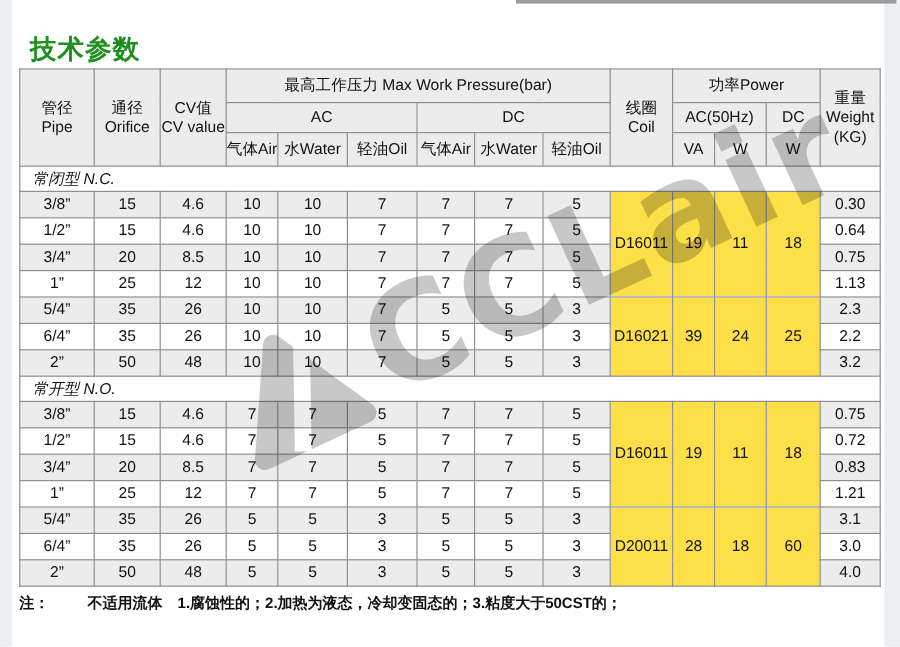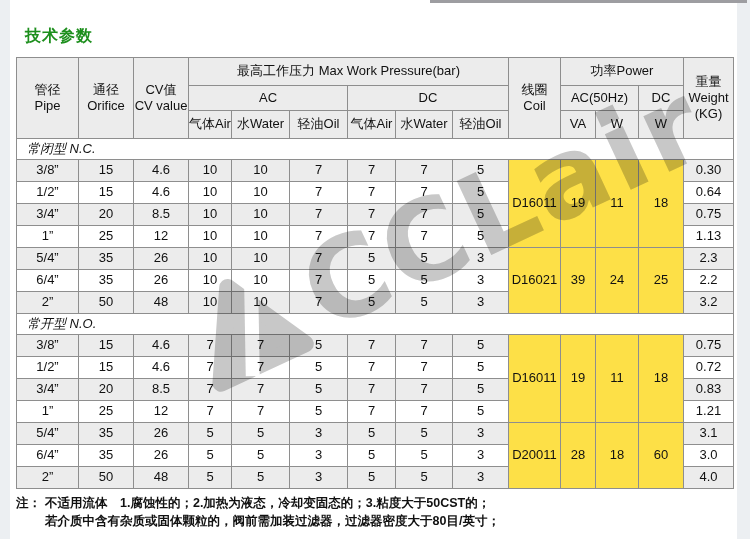--- a/index.html
+++ b/index.html
@@ -8,21 +8,21 @@
     background:#ffffff;
     font-family:"Liberation Sans","DejaVu Sans",sans-serif;
     color:#111;
   }
   .edge-strip{position:absolute;top:0;height:539px;background:#eceff2;}
   .edge-strip.left{left:0;width:10px;}
   .edge-strip.right{right:0;width:13px;}
   .top-bar{position:absolute;left:430px;top:0;width:317px;height:3px;background:#9d9da1;}
   .title{
     position:absolute;left:25px;top:26px;margin:0;
-    font-size:16px;font-weight:bold;color:#1d8f1d;letter-spacing:1px;
+    font-size:22px;font-weight:bold;color:#1d8f1d;letter-spacing:1px;
   }
   .tablewrap{position:absolute;left:16px;top:57px;width:717px;}
   table{border-collapse:collapse;table-layout:fixed;width:717px;font-size:13px;}
   td{
     border:1px solid #8e8e8e;text-align:center;vertical-align:middle;
     padding:0;background:#fff;overflow:hidden;line-height:1.15;
   }
   tr.h1 td{height:27px;}
   tr.h2 td{height:24px;text-align:center;}
   tr.h3 td{height:27px;}
@@ -30,21 +30,21 @@
   td .ln{display:block;line-height:1.25;}
   tr.sec td{height:20px;text-align:left;padding-left:10px;background:#fff;font-style:italic;}
   tr.d td{height:21px;}
   tr.d.alt td{background:#ececec;}
   tr.d td.merge{background:#fde047;}
   .note{
     position:absolute;left:16px;top:495px;width:717px;
     display:flex;font-size:12.5px;font-weight:bold;color:#111;
   }
   .note .prefix{white-space:pre;margin-right:4px;}
-  .note .lines div{line-height:1.4;}
+  .note .lines div{line-height:1.4;margin-left:28px;}
   .watermark{
     position:absolute;left:195px;top:280px;height:140px;
     display:flex;align-items:center;gap:14px;
     transform:rotate(-25deg);transform-origin:0 50%;
     font-size:112px;font-weight:bold;letter-spacing:4px;
     color:#c8c8c8;mix-blend-mode:multiply;
     pointer-events:none;z-index:5;white-space:nowrap;
     font-family:"DejaVu Sans","Liberation Sans",sans-serif;
   }
   .wm-logo{width:112px;height:112px;flex:0 0 auto;}
@@ -321,15 +321,14 @@
     <path d="M60 14 L110 104 L10 104 Z" fill="#c8c8c8" stroke="#c8c8c8" stroke-width="18" stroke-linejoin="round"></path>
     <rect x="56" y="20" width="15" height="95" fill="#ffffff" transform="rotate(24 62 68)"></rect>
   </svg>
   <span class="wm-text">CCLair</span>
 </div>
 
 <div class="note">
   <span class="prefix">注：</span>
   <div class="lines">
     <div>不适用流体　1.腐蚀性的；2.加热为液态，冷却变固态的；3.粘度大于50CST的；</div>
-    <div>若介质中含有杂质或固体颗粒的，阀前需加装过滤器，过滤器密度大于80目/英寸；</div>
   </div>
 </div>
 
 </body></html>

